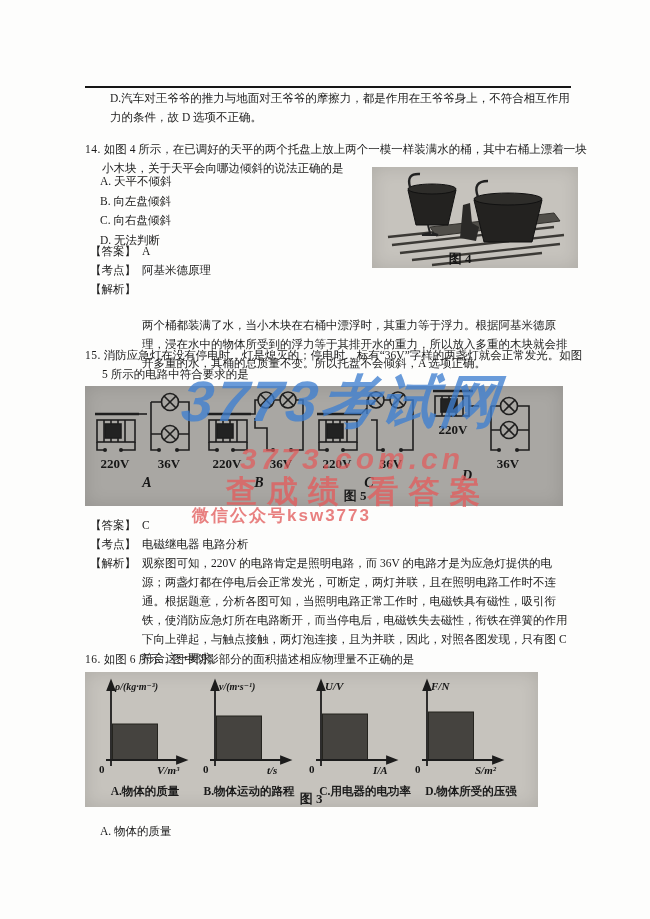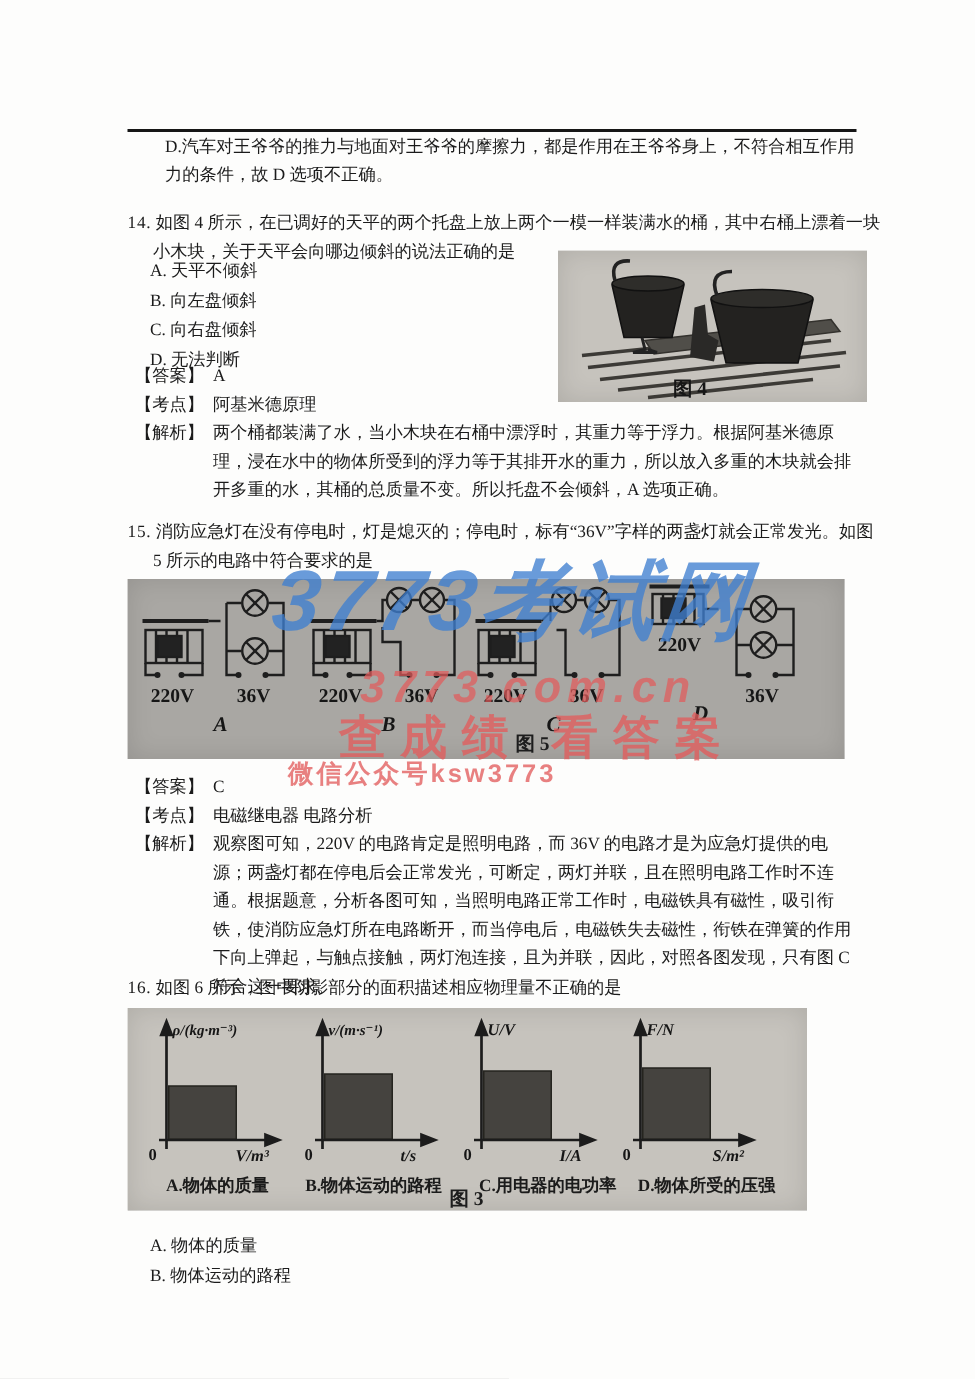--- a/index.html
+++ b/index.html
@@ -77,21 +77,21 @@
   <div class="abs ansrow" style="left:90px;top:242px;width:480px;">
     <span class="anslabel">【答案】</span>
     <span>A</span>
   </div>
   <div class="abs ansrow" style="left:90px;top:261px;width:480px;">
     <span class="anslabel">【考点】</span>
     <span>阿基米德原理</span>
   </div>
   <div class="abs ansrow" style="left:90px;top:280px;width:482px;">
     <span class="anslabel">【解析】</span>
-    <div class="anscontent" style="max-width:430px;">两个桶都装满了水，当小木块在右桶中漂浮时，其重力等于浮力。根据阿基米德原理，浸在水中的物体所受到的浮力等于其排开水的重力，所以放入多重的木块就会排开多重的水，其桶的总质量不变。所以托盘不会倾斜，A 选项正确。</div>
+    <div class="anscontent" style="max-width:430px;margin-top:36px;">两个桶都装满了水，当小木块在右桶中漂浮时，其重力等于浮力。根据阿基米德原理，浸在水中的物体所受到的浮力等于其排开水的重力，所以放入多重的木块就会排开多重的水，其桶的总质量不变。所以托盘不会倾斜，A 选项正确。</div>
   </div>
 
   <div class="abs hang" style="left:85px;top:346px;width:488px;">
     <span class="qnum">15.</span>
     <span>消防应急灯在没有停电时，灯是熄灭的；停电时，标有“36V”字样的两盏灯就会正常发光。如图 5 所示的电路中符合要求的是</span>
   </div>
 
   <div class="abs figbox" style="left:85px;top:386px;width:478px;height:120px;">
 
     <svg class="abs" style="left:4px;top:2px;" width="112" height="104" viewBox="0 0 112 104">
@@ -320,16 +320,15 @@
     <div class="abs gcap" style="left:8px;top:102px;width:104px;">A.物体的质量</div>
     <div class="abs gcap" style="left:108px;top:102px;width:112px;">B.物体运动的路程</div>
     <div class="abs gcap" style="left:218px;top:102px;width:108px;text-align:right;">C.用电器的电功率</div>
     <div class="abs gcap" style="left:326px;top:102px;width:120px;">D.物体所受的压强</div>
 
     <div class="abs figcap" style="left:196px;top:117px;width:60px;text-align:center;font-size:13px;">图 3</div>
   </div>
 
   <div class="abs optlist" style="left:100px;top:822px;width:300px;">
     <div>A. 物体的质量</div>
-    <div>B. 物体运动的路程</div>
   </div>
 
 </div>
 
 </body></html>

